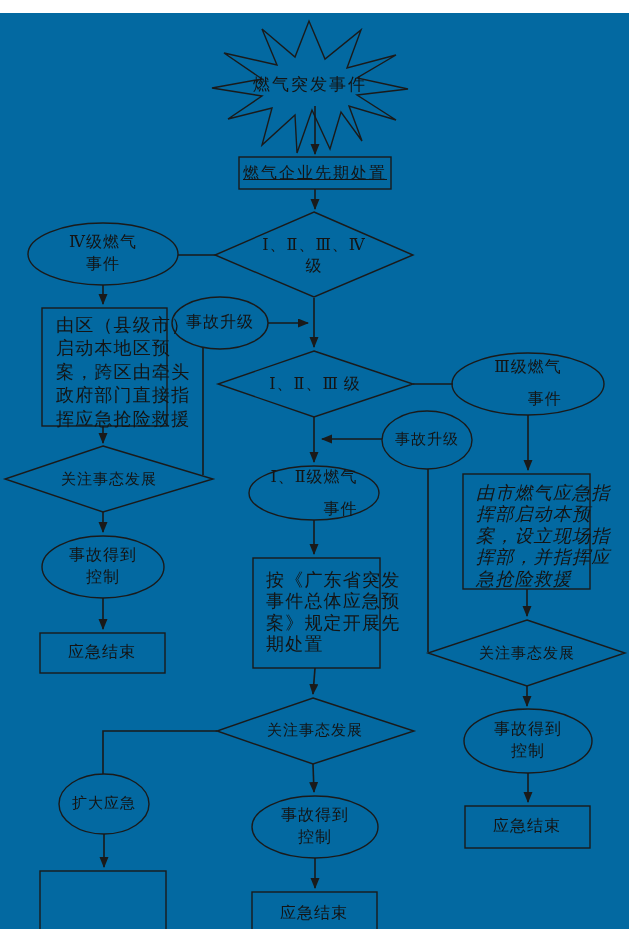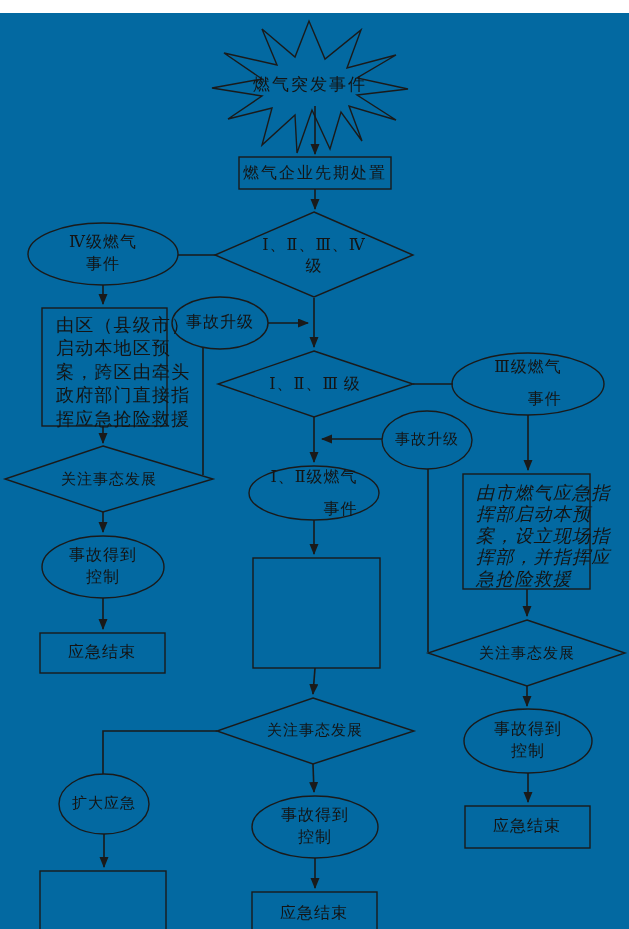--- a/index.html
+++ b/index.html
@@ -11,21 +11,21 @@
   .lbl{
     position:absolute;transform:translate(-50%,-50%);
     white-space:pre;text-align:center;font-size:16px;line-height:22px;letter-spacing:1px;
   }
   .blk{
     position:absolute;white-space:pre;text-align:left;
     font-size:18px;line-height:23.4px;letter-spacing:1.2px;
   }
   .f17{font-size:17px;letter-spacing:2px;}
   .f15{font-size:15px;}
-  .ls2{letter-spacing:2px;}
+  .ls2{letter-spacing:2px;text-decoration:underline;}
   .lh21{line-height:21px;text-align:center;}
   .lh24{line-height:32px;text-align:right;}
 </style>
 </head>
 <body>
 
 <div class="stage">
 
   <svg width="629" height="929" viewBox="0 0 629 929">
     <defs>
@@ -109,20 +109,24 @@
   <div class="lbl lh24" style="left:528px;top:370px;">Ⅲ级燃气
 事件</div>
   <div class="lbl f15" style="left:427px;top:426px;">事故升级</div>
   <div class="lbl lh24" style="left:314px;top:480px;">Ⅰ、Ⅱ级燃气
 事件</div>
   <div class="blk" style="left:476px;top:470px;line-height:21.4px;font-style:italic;">由市燃气应急指
 挥部启动本预
 案，设立现场指
 挥部，并指挥应
 急抢险救援</div>
+  <div class="blk" style="left:266px;top:557px;line-height:21.4px;">按《广东省突发
+事件总体应急预
+案》规定开展先
+期处置</div>
   <div class="lbl f15" style="left:527px;top:640px;">关注事态发展</div>
   <div class="lbl" style="left:528px;top:727px;">事故得到
 控制</div>
   <div class="lbl" style="left:527px;top:813px;">应急结束</div>
   <div class="lbl f15" style="left:315px;top:717px;">关注事态发展</div>
   <div class="lbl f15" style="left:104px;top:790px;">扩大应急</div>
   <div class="lbl" style="left:315px;top:813px;">事故得到
 控制</div>
   <div class="lbl" style="left:314px;top:900px;">应急结束</div>
 

